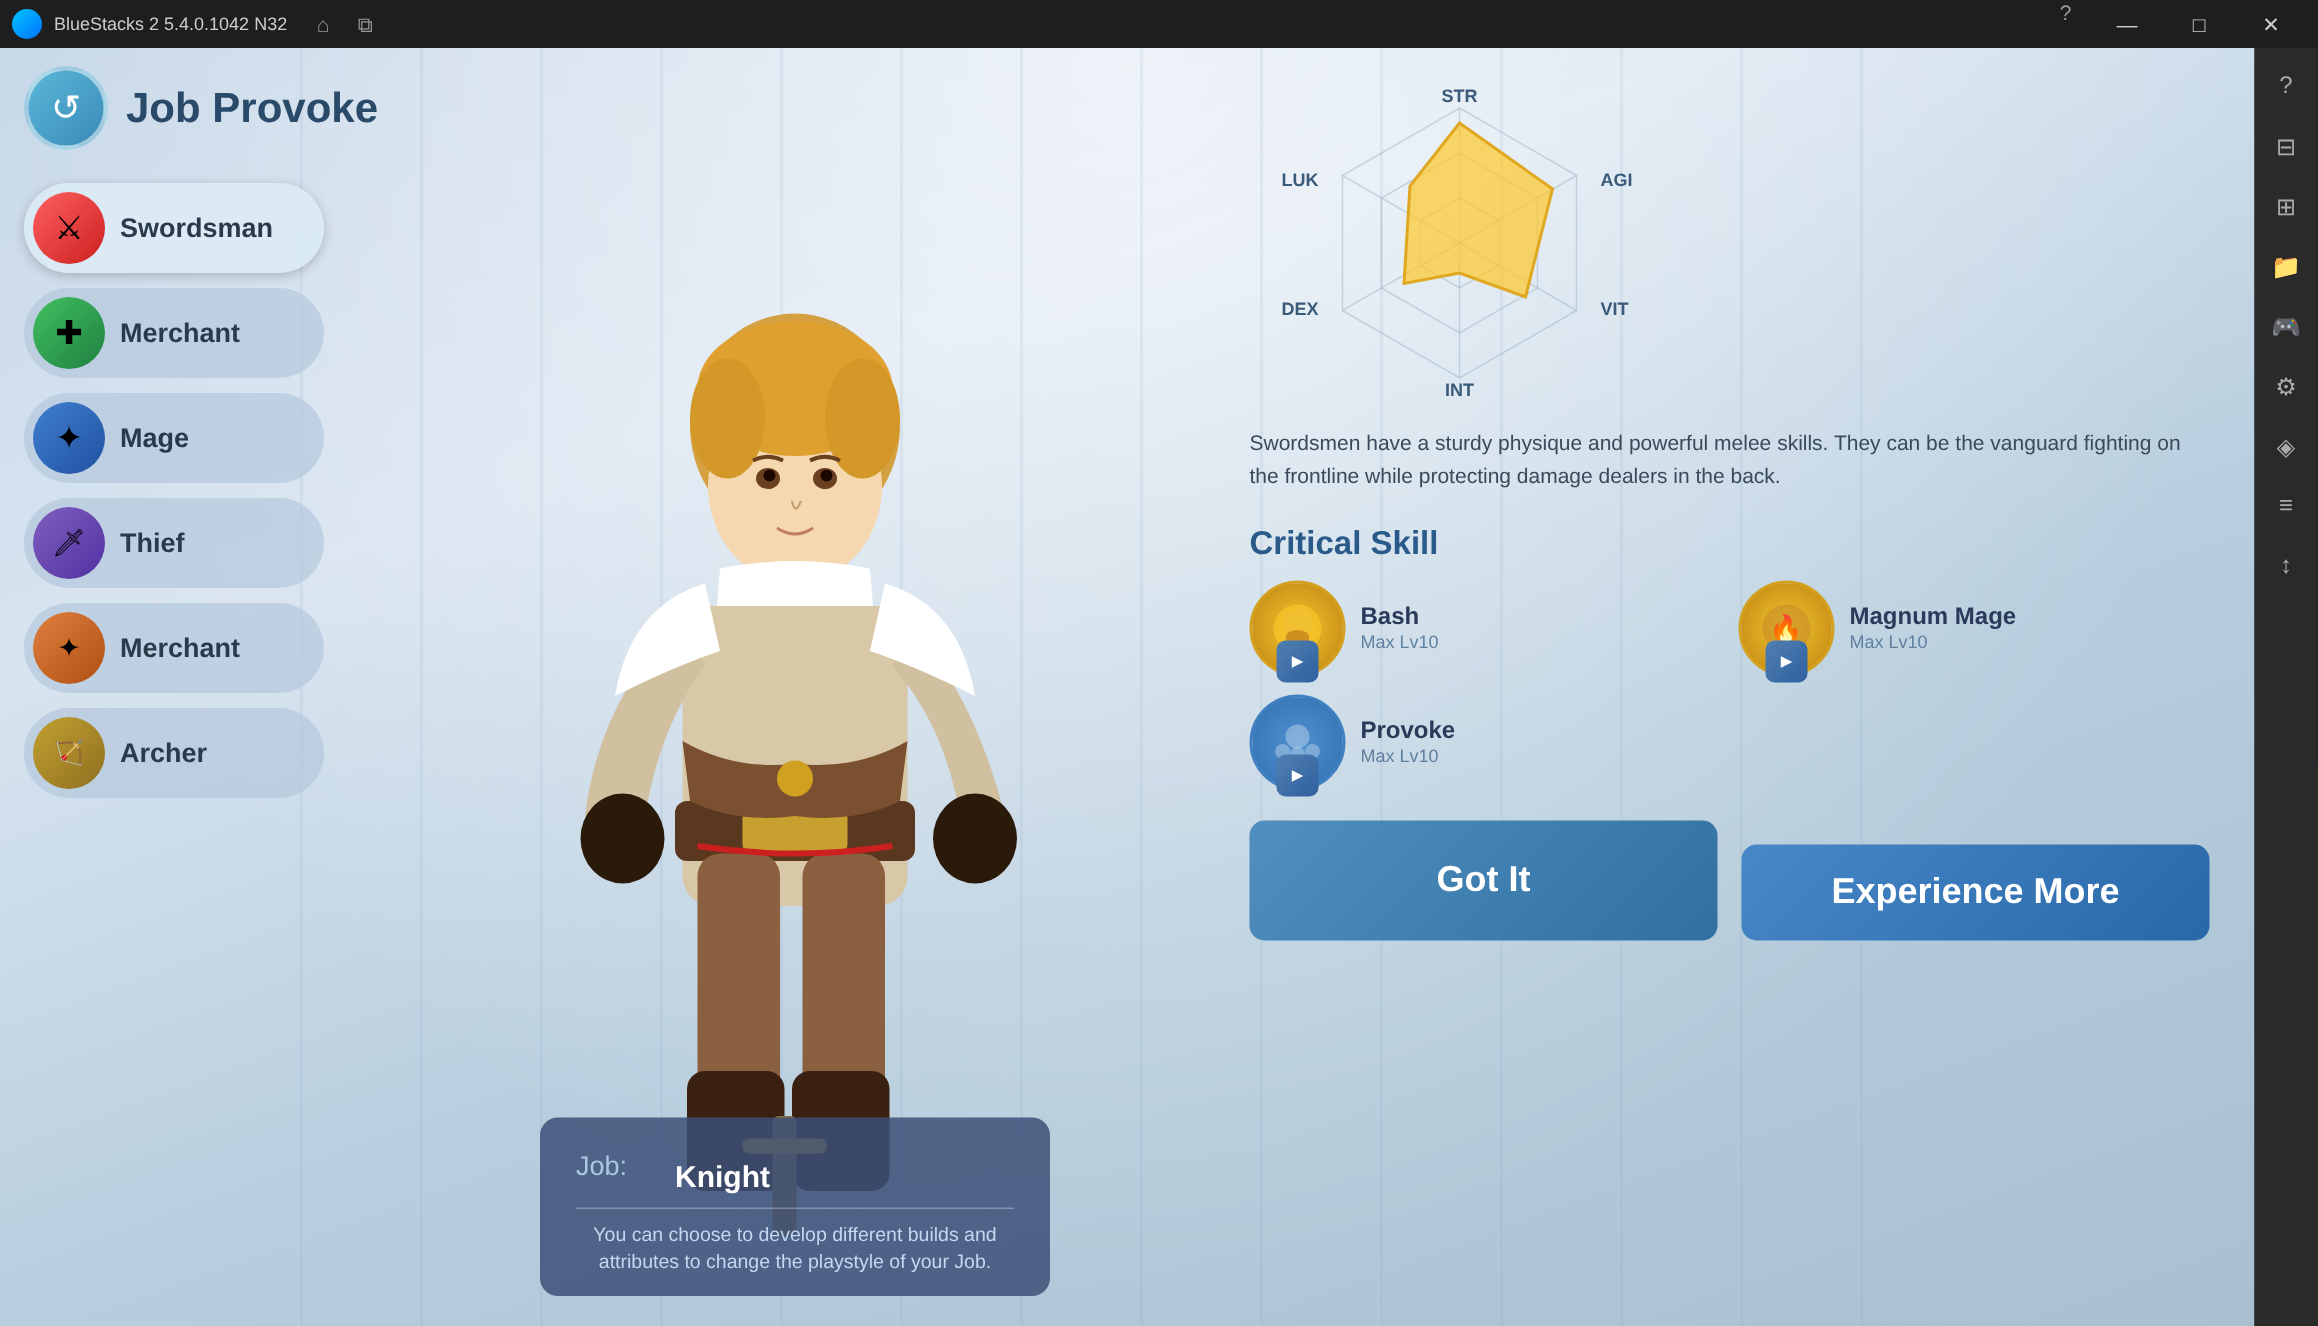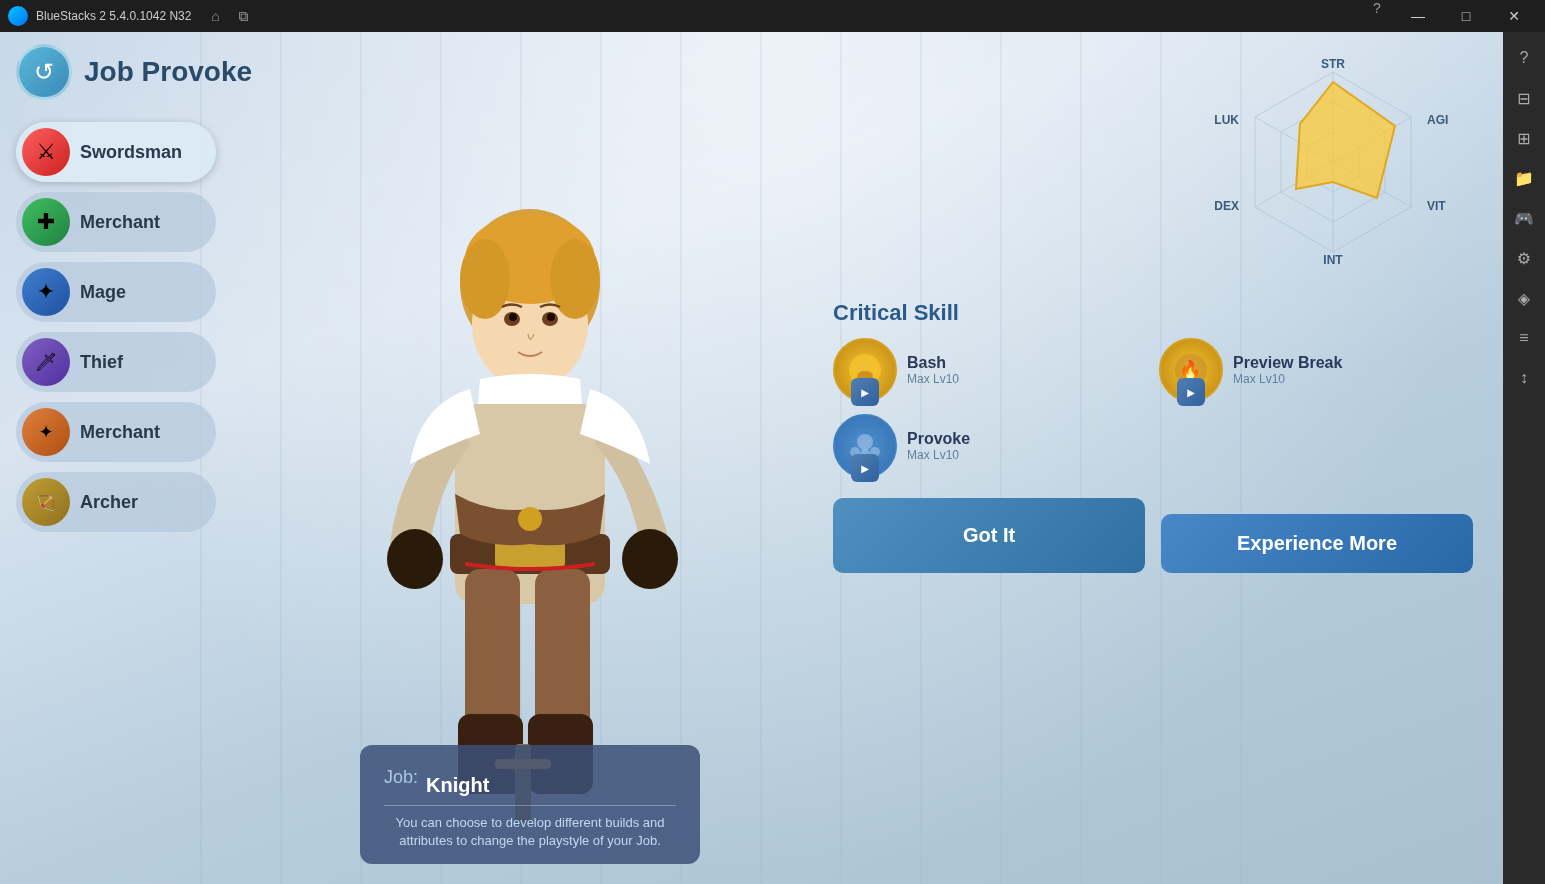--- a/index.html
+++ b/index.html
@@ -236,22 +236,22 @@
     .section-title {
       font-size: 22px;
       font-weight: bold;
       color: #2a5a8a;
       margin-bottom: 16px;
     }
 
     
     .radar-container {
       display: flex;
-      justify-content: flex-end;
-      margin-bottom: 28px;
+      justify-content: flex-start;
+      margin-bottom: 12px;
       position: relative;
     }
 
     .job-description {
       font-size: 14px;
       color: #3a4a5a;
       line-height: 1.6;
       margin-bottom: 20px;
     }
 
@@ -314,41 +314,41 @@
 
     
     .action-buttons {
       display: grid;
       grid-template-columns: 1fr 1fr;
       gap: 16px;
     }
     .action-btn {
       padding: 18px;
       border-radius: 10px;
-      font-size: 20px;
+      font-size: 24px;
       font-weight: bold;
       cursor: pointer;
       border: none;
       text-align: center;
     }
     .action-btn.got-it {
       background: linear-gradient(135deg, #5090c0, #3070a0);
       color: white;
     }
     .action-btn.experience {
       background: linear-gradient(135deg, #4888c8, #2868a8);
       color: white;
       margin-top: 16px;
     }
 
     
     .job-name-row {
       display: flex;
       align-items: center;
-      gap: 8px;
+      gap: 32px;
     }
   </style>
 </head>
 <body>
 
 <div class="title-bar">
   <div class="title-bar-left">
     <div class="bluestacks-logo"></div>
     <span class="title-bar-title">BlueStacks 2  5.4.0.1042 N32</span>
     <div style="display:flex;gap:12px;margin-left:8px;">
@@ -509,20 +509,21 @@
 
         <text x="140" y="16" text-anchor="middle" font-size="12" fill="#3a5a7a" font-weight="bold">STR</text>
         <text x="234" y="72" text-anchor="start" font-size="12" fill="#3a5a7a" font-weight="bold">AGI</text>
         <text x="234" y="158" text-anchor="start" font-size="12" fill="#3a5a7a" font-weight="bold">VIT</text>
         <text x="140" y="212" text-anchor="middle" font-size="12" fill="#3a5a7a" font-weight="bold">INT</text>
         <text x="46" y="158" text-anchor="end" font-size="12" fill="#3a5a7a" font-weight="bold">DEX</text>
         <text x="46" y="72" text-anchor="end" font-size="12" fill="#3a5a7a" font-weight="bold">LUK</text>
       </svg>
     </div>
 
+    <p class="job-description">Swordsmen have a sturdy physique and powerful melee skills. They can be the vanguard fighting on the frontline while protecting damage dealers in the back.</p>
 
     <div class="section-title" style="margin-bottom:12px;">Critical Skill</div>
 
     <div class="skills-grid">
 
       <div class="skill-item">
         <div class="skill-icon-wrap">
           <div class="skill-icon gold-skill">
             <svg width="36" height="36" viewBox="0 0 36 36">
                 <circle cx="18" cy="18" r="16" fill="rgba(255,200,40,0.6)"></circle>
@@ -542,21 +543,21 @@
         <div class="skill-icon-wrap">
           <div class="skill-icon gold-skill">
             <svg width="36" height="36" viewBox="0 0 36 36">
                 <circle cx="18" cy="18" r="16" fill="rgba(200,140,40,0.6)"></circle>
                 <text x="18" y="24" text-anchor="middle" font-size="18" fill="#fff">🔥</text>
               </svg>
           </div>
           <div class="skill-play-btn">▶</div>
         </div>
         <div class="skill-info">
-          <div class="skill-name">Preview Break</div>
+          <div class="skill-name">Magnum Mage</div>
           <div class="skill-level">Max Lv10</div>
         </div>
       </div>
 
       <div class="skill-item">
         <div class="skill-icon-wrap">
           <div class="skill-icon" style="background:radial-gradient(circle, #5090d0, #3070b0);border:2px solid #4080c0;">
             <svg width="36" height="36" viewBox="0 0 36 36">
                 <circle cx="18" cy="14" r="8" fill="rgba(255,255,255,0.3)"></circle>
                 <circle cx="8" cy="24" r="5" fill="rgba(255,255,255,0.3)"></circle>

